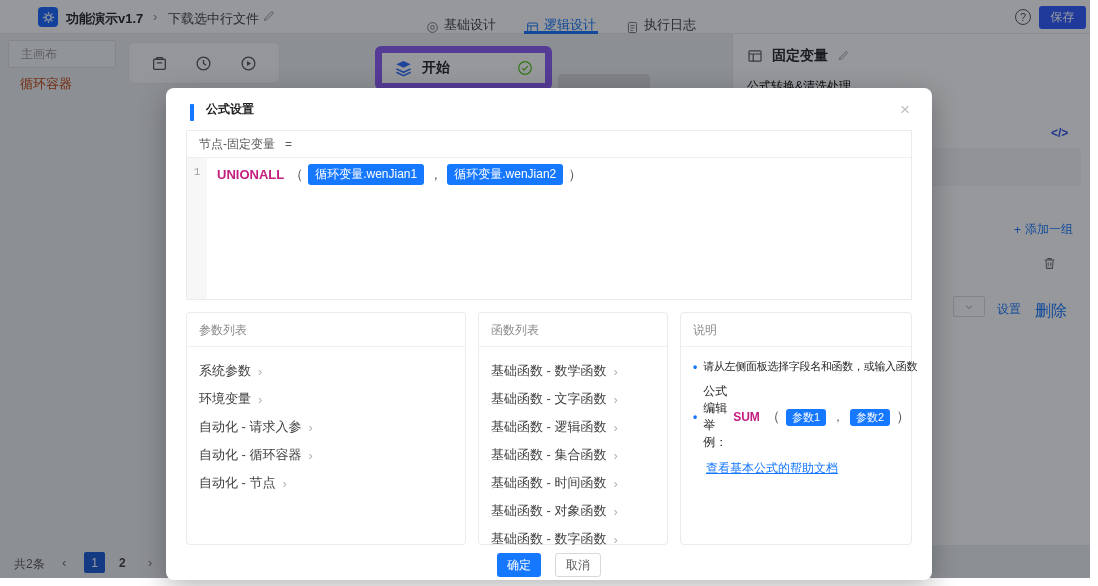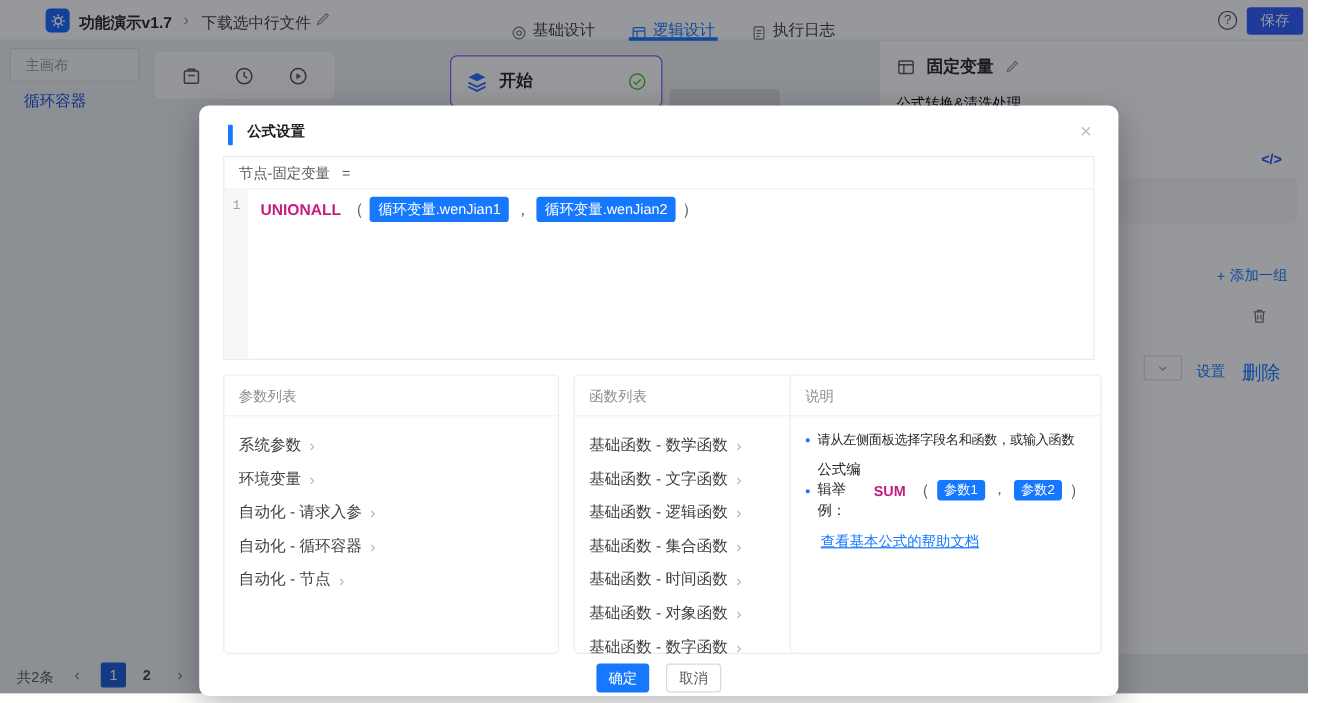--- a/index.html
+++ b/index.html
@@ -22,27 +22,27 @@
   .tab{display:flex;align-items:flex-end;gap:5px;font-size:13px;color:#404040;height:34px;position:relative;cursor:pointer}
   .tab .tIc{color:#737373}
   .tab.active{color:#1677ff}
   .tab.active .tIc{color:#1677ff}
   .tab.active::after{content:"";position:absolute;left:-2px;right:-2px;bottom:0;height:3px;background:#1677ff}
   .helpIc{position:absolute;left:1015px;top:9px;width:16px;height:16px;border:1px solid #595959;border-radius:50%;font-size:11px;color:#595959;display:flex;align-items:center;justify-content:center}
   .saveBtn{position:absolute;left:1039px;top:6px;width:47px;height:23px;background:#2e5bff;color:#fff;font-size:12px;border:none;border-radius:3px;cursor:pointer}
 
   
   .sideItem1{position:absolute;left:8px;top:40px;width:108px;height:28px;background:#f7f8fa;border:1px solid #e0e0e0;color:#9a9a9a;font-size:12px;line-height:26px;padding-left:12px;border-radius:2px}
-  .sideItem2{position:absolute;left:8px;top:70px;width:108px;height:28px;color:#1d4ed8;font-size:13px;line-height:28px;padding-left:12px}
+  .sideItem2{position:absolute;left:8px;top:70px;width:108px;height:28px;color:#c2410c;font-size:13px;line-height:28px;padding-left:12px}
 
   
   .toolbar{position:absolute;left:128px;top:42px;width:152px;height:42px;background:#fbfbfc;border:1px solid #e8e8e8;border-radius:6px;display:flex;align-items:center;justify-content:space-around;padding:0 8px;color:#555}
 
   
-  .startNode{position:absolute;left:375px;top:46px;width:177px;height:44px;background:#fff;border:1px solid #8b5cf6;border-radius:6px;display:flex;align-items:center;padding:0 12px;gap:9px}
+  .startNode{position:absolute;left:375px;top:46px;width:177px;height:44px;background:#fff;border:7px solid #8b5cf6;border-radius:6px;display:flex;align-items:center;padding:0 12px;gap:9px}
   .startLabel{font-size:14px;font-weight:bold;color:#262626;flex:1}
   .ghostNode{position:absolute;left:558px;top:74px;width:92px;height:20px;background:#d8d8d8;border-radius:4px}
 
   
   .rpanel{position:absolute;left:732px;top:34px;width:358px;height:511px;background:#fff;border-left:1px solid #e4e4e4}
   .rpHead{position:absolute;left:14px;top:13px;display:flex;align-items:center;gap:9px;color:#595959}
   .rpTitle{font-size:14px;font-weight:bold;color:#262626}
   .rpSub{position:absolute;left:14px;top:44px;font-size:12px;color:#000000;white-space:nowrap}
   .codeIc{position:absolute;left:318px;top:92px;color:#2f54eb;font-size:12px;font-weight:bold}
   .rpInput{position:absolute;left:100px;top:114px;width:248px;height:38px;background:#f6f7f9;border-radius:4px}
@@ -72,21 +72,21 @@
   .codeArea{flex:1;padding:6px 10px}
   .codeLine{display:flex;align-items:center;gap:5px;font-size:13px}
   .kw{color:#c41d7f;font-weight:bold}
   .paren{color:#595959;font-size:14px}
   .chip{background:#1677ff;color:#fff;font-size:12px;padding:2px 7px;border-radius:3px;white-space:nowrap}
   .comma{color:#595959}
 
   .panel{position:absolute;top:224px;border:1px solid #ebebeb;border-radius:4px;background:#fff}
   .p1{left:20px;width:280px;height:233px}
   .p2{left:312px;width:190px;height:233px}
-  .p3{left:492px;width:260px;height:233px}
+  .p3{left:514px;width:232px;height:233px}
   .pTitle{font-size:12px;color:#8c8c8c;padding:9px 12px 7px}
   .pSep{height:1px;background:#f0f0f0}
   .pList{list-style:none;padding:10px 12px}
   .pItem{display:flex;align-items:center;gap:7px;font-size:13px;color:#404040;height:28px;cursor:pointer}
   .chev{color:#b3b3b3;font-size:13px}
   .tipArea{padding:12px 12px;font-size:12px;color:#262626}
   .tip{display:flex;gap:6px;margin-bottom:9px;align-items:center;flex-wrap:nowrap}
   .tip1text{white-space:nowrap;font-size:11px;letter-spacing:-.3px}
   .bullet{color:#1677ff;font-weight:bold}
   .tipChip{background:#1677ff;color:#fff;font-size:11px;padding:1px 6px;border-radius:3px;white-space:nowrap}

